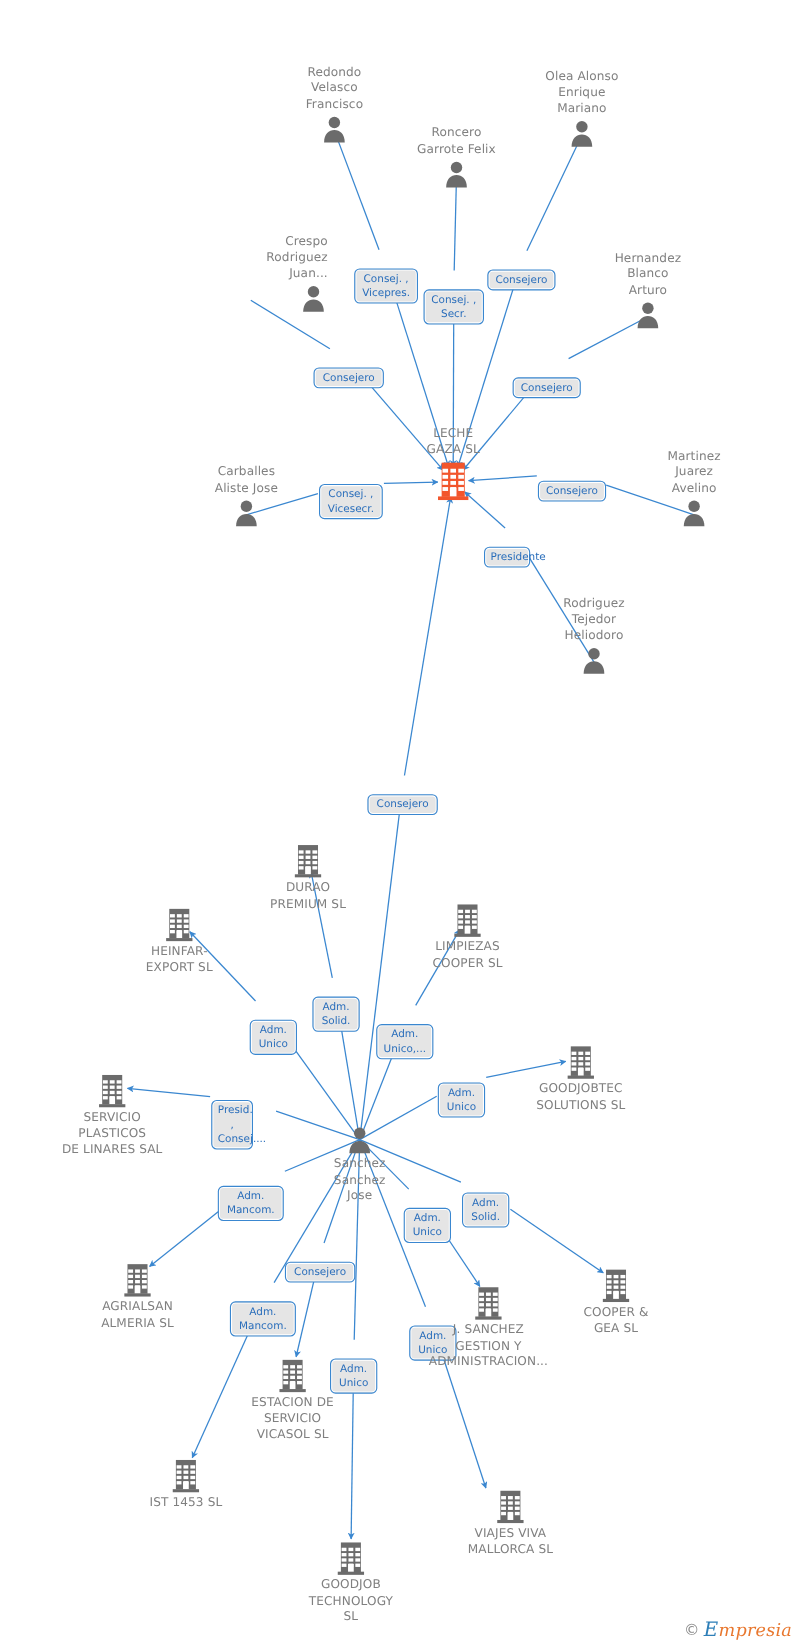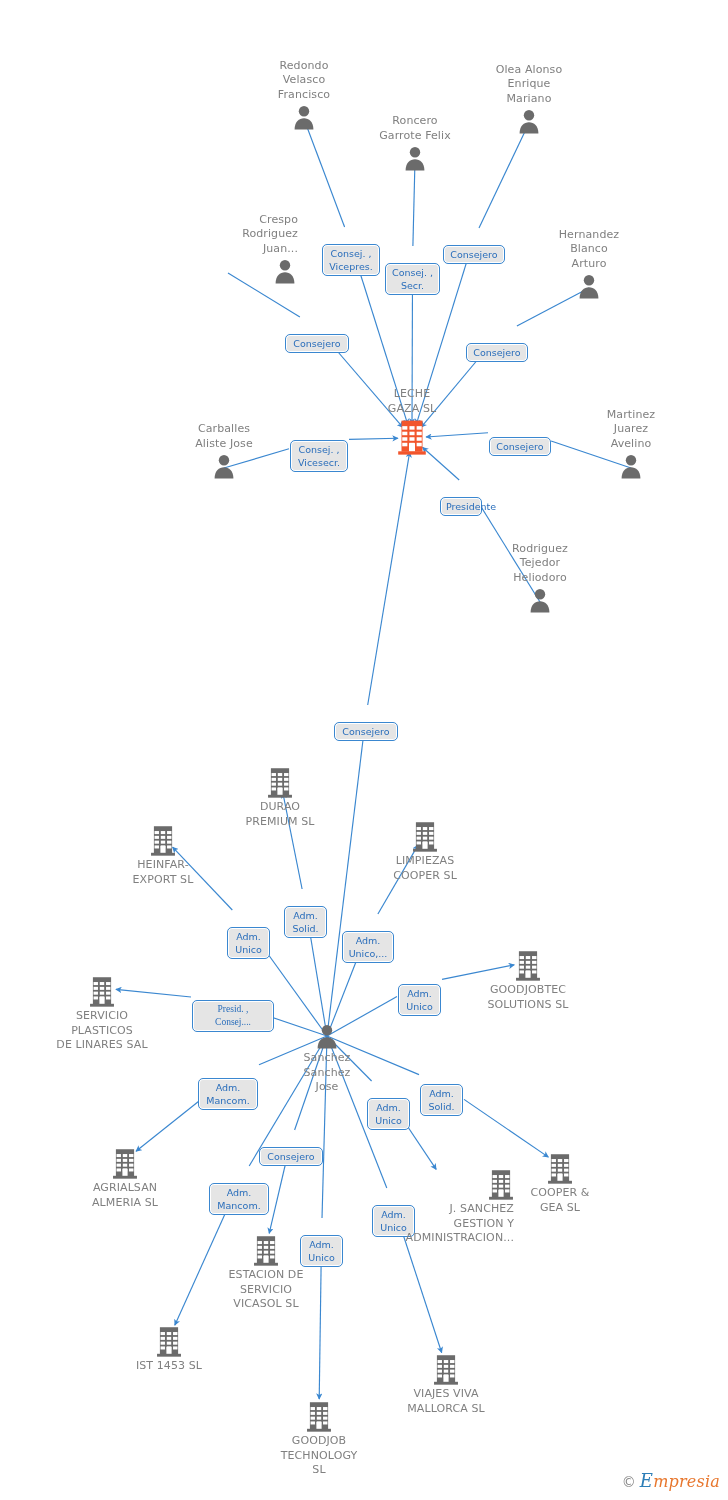--- a/index.html
+++ b/index.html
@@ -115,21 +115,21 @@
       <div class="chip" style="left: 440px; top: 481px; width: 42px;">Presidente</div>
       <div class="chip" style="left: 334px; top: 706px; width: 64px;">Consejero</div>
       <div class="chip" style="left: 284px; top: 890px; width: 43px;">Adm.
 Solid.</div>
       <div class="chip" style="left: 227px; top: 911px; width: 43px;">Adm.
 Unico</div>
       <div class="chip" style="left: 342px; top: 915px; width: 52px;">Adm.
 Unico,...</div>
       <div class="chip" style="left: 398px; top: 968px; width: 43px;">Adm.
 Unico</div>
-      <div class="chip" style="left: 192px; top: 984px; width: 82px; font-family: Liberation Serif, serif;">Presid. ,
+      <div class="chip" style="left: 192px; top: 984px; width: 38px;">Presid. ,
 Consej....</div>
       <div class="chip" style="left: 198px; top: 1062px; width: 60px;">Adm.
 Mancom.</div>
       <div class="chip" style="left: 420px; top: 1068px; width: 43px;">Adm.
 Solid.</div>
       <div class="chip" style="left: 367px; top: 1082px; width: 43px;">Adm.
 Unico</div>
       <div class="chip" style="left: 259px; top: 1131px; width: 64px;">Consejero</div>
       <div class="chip" style="left: 209px; top: 1167px; width: 60px;">Adm.
 Mancom.</div>
@@ -380,21 +380,21 @@
             <rect x="17.03" y="16.64" width="4.42" height="3.04" fill="#ffffff"></rect>
             <rect x="4.55" y="21.44" width="4.42" height="3.04" fill="#ffffff"></rect>
             <rect x="10.79" y="21.44" width="4.42" height="3.04" fill="#ffffff"></rect>
             <rect x="17.03" y="21.44" width="4.42" height="3.04" fill="#ffffff"></rect>
             <rect x="10.4" y="21.76" width="5.2" height="7.36" fill="#ffffff"></rect>
             <rect x="1.04" y="28.8" width="23.92" height="2.88" fill="#6b6b6b"></rect>
           </svg></span>
         <span class="caption">COOPER &amp;
 GEA SL</span>
       </div>
-      <div class="node cap-below" style="left: 444px; top: 1168px; text-align: right;">
+      <div class="node cap-below" style="left: 444px; top: 1168px;">
         <span class="glyph"><svg width="26" height="32" viewBox="0 0 26 32" aria-hidden="true">
             <rect x="3.9" y="2.24" width="18.2" height="26.88" fill="#6b6b6b"></rect>
             <rect x="4.55" y="7.04" width="4.42" height="3.04" fill="#ffffff"></rect>
             <rect x="10.79" y="7.04" width="4.42" height="3.04" fill="#ffffff"></rect>
             <rect x="17.03" y="7.04" width="4.42" height="3.04" fill="#ffffff"></rect>
             <rect x="4.55" y="11.84" width="4.42" height="3.04" fill="#ffffff"></rect>
             <rect x="10.79" y="11.84" width="4.42" height="3.04" fill="#ffffff"></rect>
             <rect x="17.03" y="11.84" width="4.42" height="3.04" fill="#ffffff"></rect>
             <rect x="4.55" y="16.64" width="4.42" height="3.04" fill="#ffffff"></rect>
             <rect x="10.79" y="16.64" width="4.42" height="3.04" fill="#ffffff"></rect>
@@ -444,21 +444,21 @@
             <rect x="10.79" y="16.64" width="4.42" height="3.04" fill="#ffffff"></rect>
             <rect x="17.03" y="16.64" width="4.42" height="3.04" fill="#ffffff"></rect>
             <rect x="4.55" y="21.44" width="4.42" height="3.04" fill="#ffffff"></rect>
             <rect x="10.79" y="21.44" width="4.42" height="3.04" fill="#ffffff"></rect>
             <rect x="17.03" y="21.44" width="4.42" height="3.04" fill="#ffffff"></rect>
             <rect x="10.4" y="21.76" width="5.2" height="7.36" fill="#ffffff"></rect>
             <rect x="1.04" y="28.8" width="23.92" height="2.88" fill="#6b6b6b"></rect>
           </svg></span>
         <span class="caption">IST 1453 SL</span>
       </div>
-      <div class="node cap-below" style="left: 446px; top: 1353px;">
+      <div class="node cap-below" style="left: 464px; top: 1353px;">
         <span class="glyph"><svg width="26" height="32" viewBox="0 0 26 32" aria-hidden="true">
             <rect x="3.9" y="2.24" width="18.2" height="26.88" fill="#6b6b6b"></rect>
             <rect x="4.55" y="7.04" width="4.42" height="3.04" fill="#ffffff"></rect>
             <rect x="10.79" y="7.04" width="4.42" height="3.04" fill="#ffffff"></rect>
             <rect x="17.03" y="7.04" width="4.42" height="3.04" fill="#ffffff"></rect>
             <rect x="4.55" y="11.84" width="4.42" height="3.04" fill="#ffffff"></rect>
             <rect x="10.79" y="11.84" width="4.42" height="3.04" fill="#ffffff"></rect>
             <rect x="17.03" y="11.84" width="4.42" height="3.04" fill="#ffffff"></rect>
             <rect x="4.55" y="16.64" width="4.42" height="3.04" fill="#ffffff"></rect>
             <rect x="10.79" y="16.64" width="4.42" height="3.04" fill="#ffffff"></rect>

